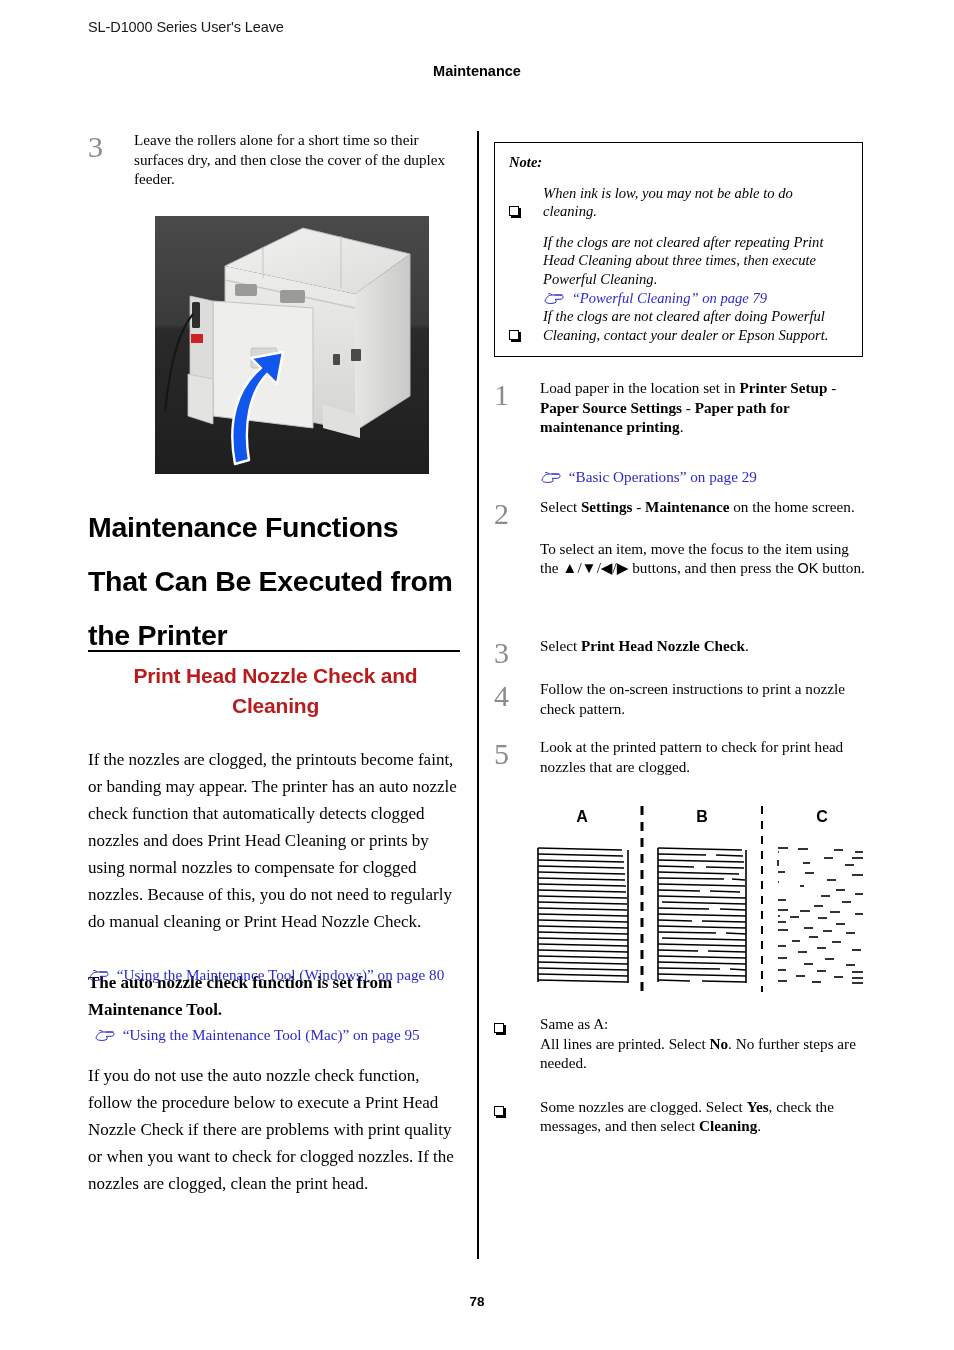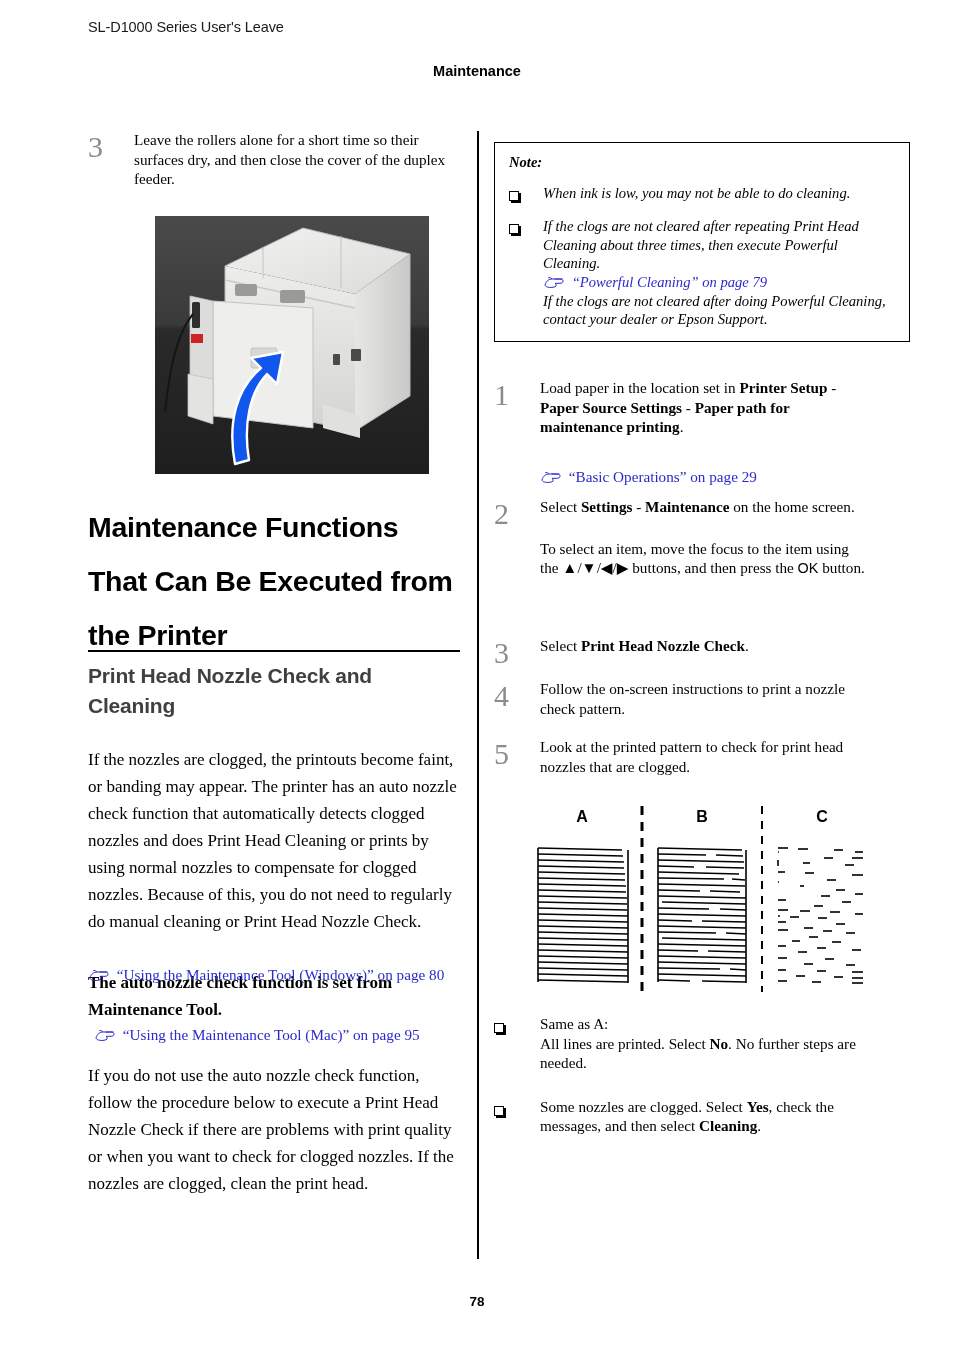--- a/index.html
+++ b/index.html
@@ -126,21 +126,22 @@
   .h2 {
     position: absolute;
     left: 88px;
     top: 661px;
     width: 375px;
     font-family: "Liberation Sans", sans-serif;
     font-weight: bold;
     font-size: 21px;
     line-height: 30px;
     letter-spacing: -0.2px;
-    color: #404040;
+    color: #b91c1c;
+    text-align: center;
   }
 
   .body-block {
     position: absolute;
     left: 88px;
     width: 372px;
     font-size: 17px;
     line-height: 27px;
   }
   .body-block p { margin: 0; }
@@ -161,37 +162,37 @@
     vertical-align: -2px;
     margin-right: 3px;
   }
   .hand svg { display: block; }
 
   
   .notebox {
     position: absolute;
     left: 494px;
     top: 142px;
-    width: 416px;
+    width: 369px;
     box-sizing: border-box;
     border: 1.6px solid #000;
     padding: 10px 14px 12px 14px;
     font-style: italic;
     font-size: 14.6px;
     line-height: 18.6px;
   }
   .note-title {
     font-weight: bold;
     font-style: italic;
     font-size: 14.6px;
     margin-bottom: 2px;
   }
   .note-item {
     display: flex;
-    align-items: flex-start;
+    align-items: flex-end;
     margin-top: 12px;
   }
   .note-item:first-of-type { margin-top: 2px; }
   .sq {
     flex: 0 0 34px;
     width: 34px;
     padding-top: 3px;
   }
   .sq-glyph {
     display: inline-block;

